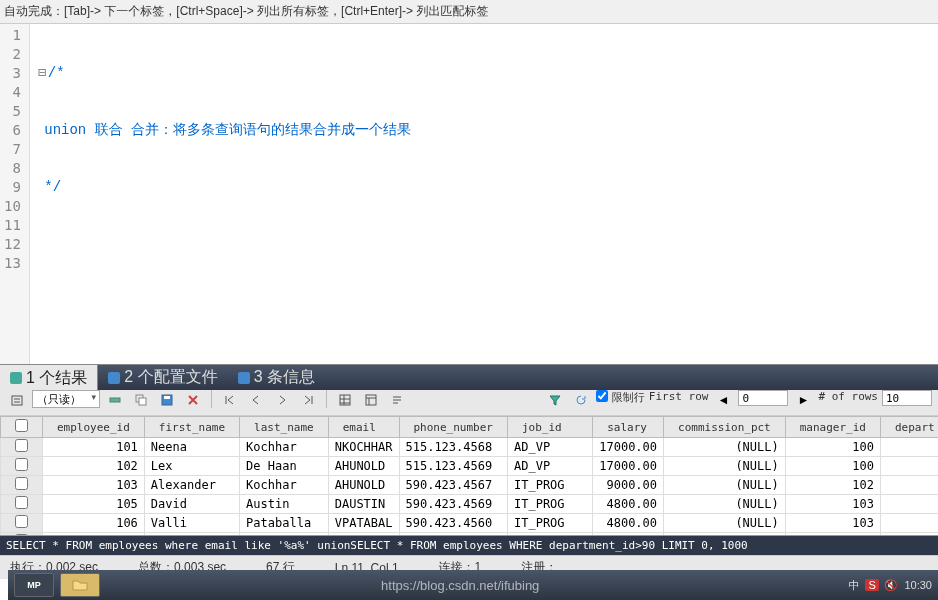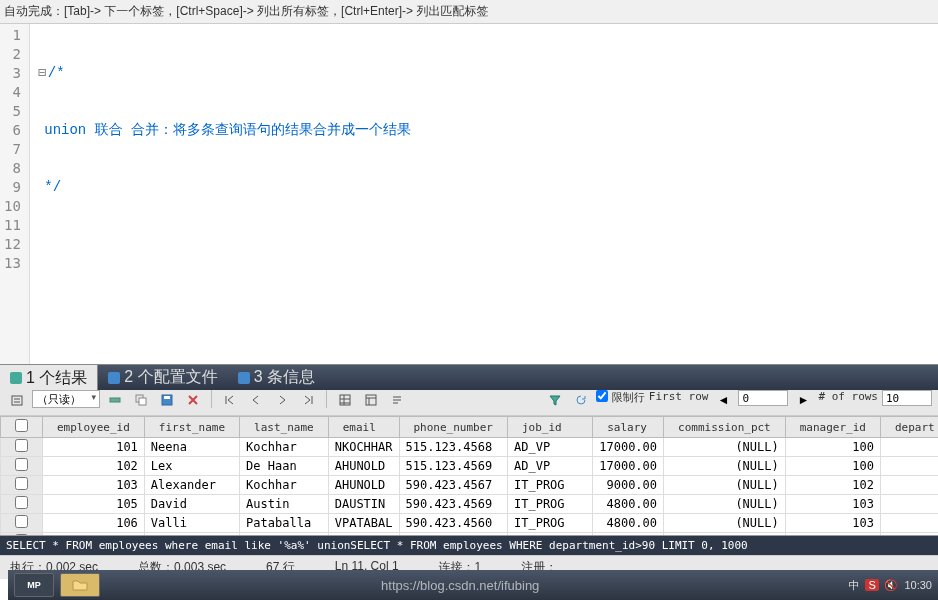--- a/index.html
+++ b/index.html
@@ -35,21 +35,21 @@
 
 .grid-wrap { height: 120px; overflow: auto; border-bottom: 1px solid #999; }
 .grid { border-collapse: collapse; font-family: Consolas, monospace; font-size: 12px; }
 .grid th { background: #e8e8e8; border: 1px solid #bbb; padding: 2px 14px; font-weight: normal; text-align: left; color: #333; font-size: 11px; }
 .grid td { border: 1px solid #ddd; padding: 1px 6px; background: #fff; white-space: nowrap; }
 .grid td.num { text-align: right; }
 .grid .chk-col { width: 18px; text-align: center; background: #e8e8e8; }
 
 .query-bar { background: #2d3748; color: #fff; padding: 3px 6px; font-size: 11px; font-family: Consolas, monospace; }
 
-.status-bar { background: #e8e8e8; display: flex; padding: 3px 10px; font-size: 12px; color: #333; gap: 40px; border-top: 1px solid #ccc; }
+.status-bar { background: #e8e8e8; display: flex; align-items: center; padding: 3px 10px; font-size: 12px; color: #333; gap: 40px; border-top: 1px solid #ccc; }
 .status-item { white-space: nowrap; }
 
 .taskbar { position: absolute; bottom: 0; left: 8px; right: 0; height: 30px; background: linear-gradient(#4a5568, #2c3440); display: flex; align-items: center; padding: 0 6px; gap: 6px; }
 .tb-app { width: 40px; height: 24px; border: 1px solid #666; border-radius: 2px; background: #3a4450; display: flex; align-items: center; justify-content: center; color: #fff; font-size: 9px; font-weight: bold; }
 .watermark { color: rgba(255,255,255,0.6); font-size: 13px; }
 .tray { margin-left: auto; display: flex; align-items: center; gap: 6px; color: #ddd; font-size: 11px; }
 
 svg { display: block; }
 </style>
 </head>

